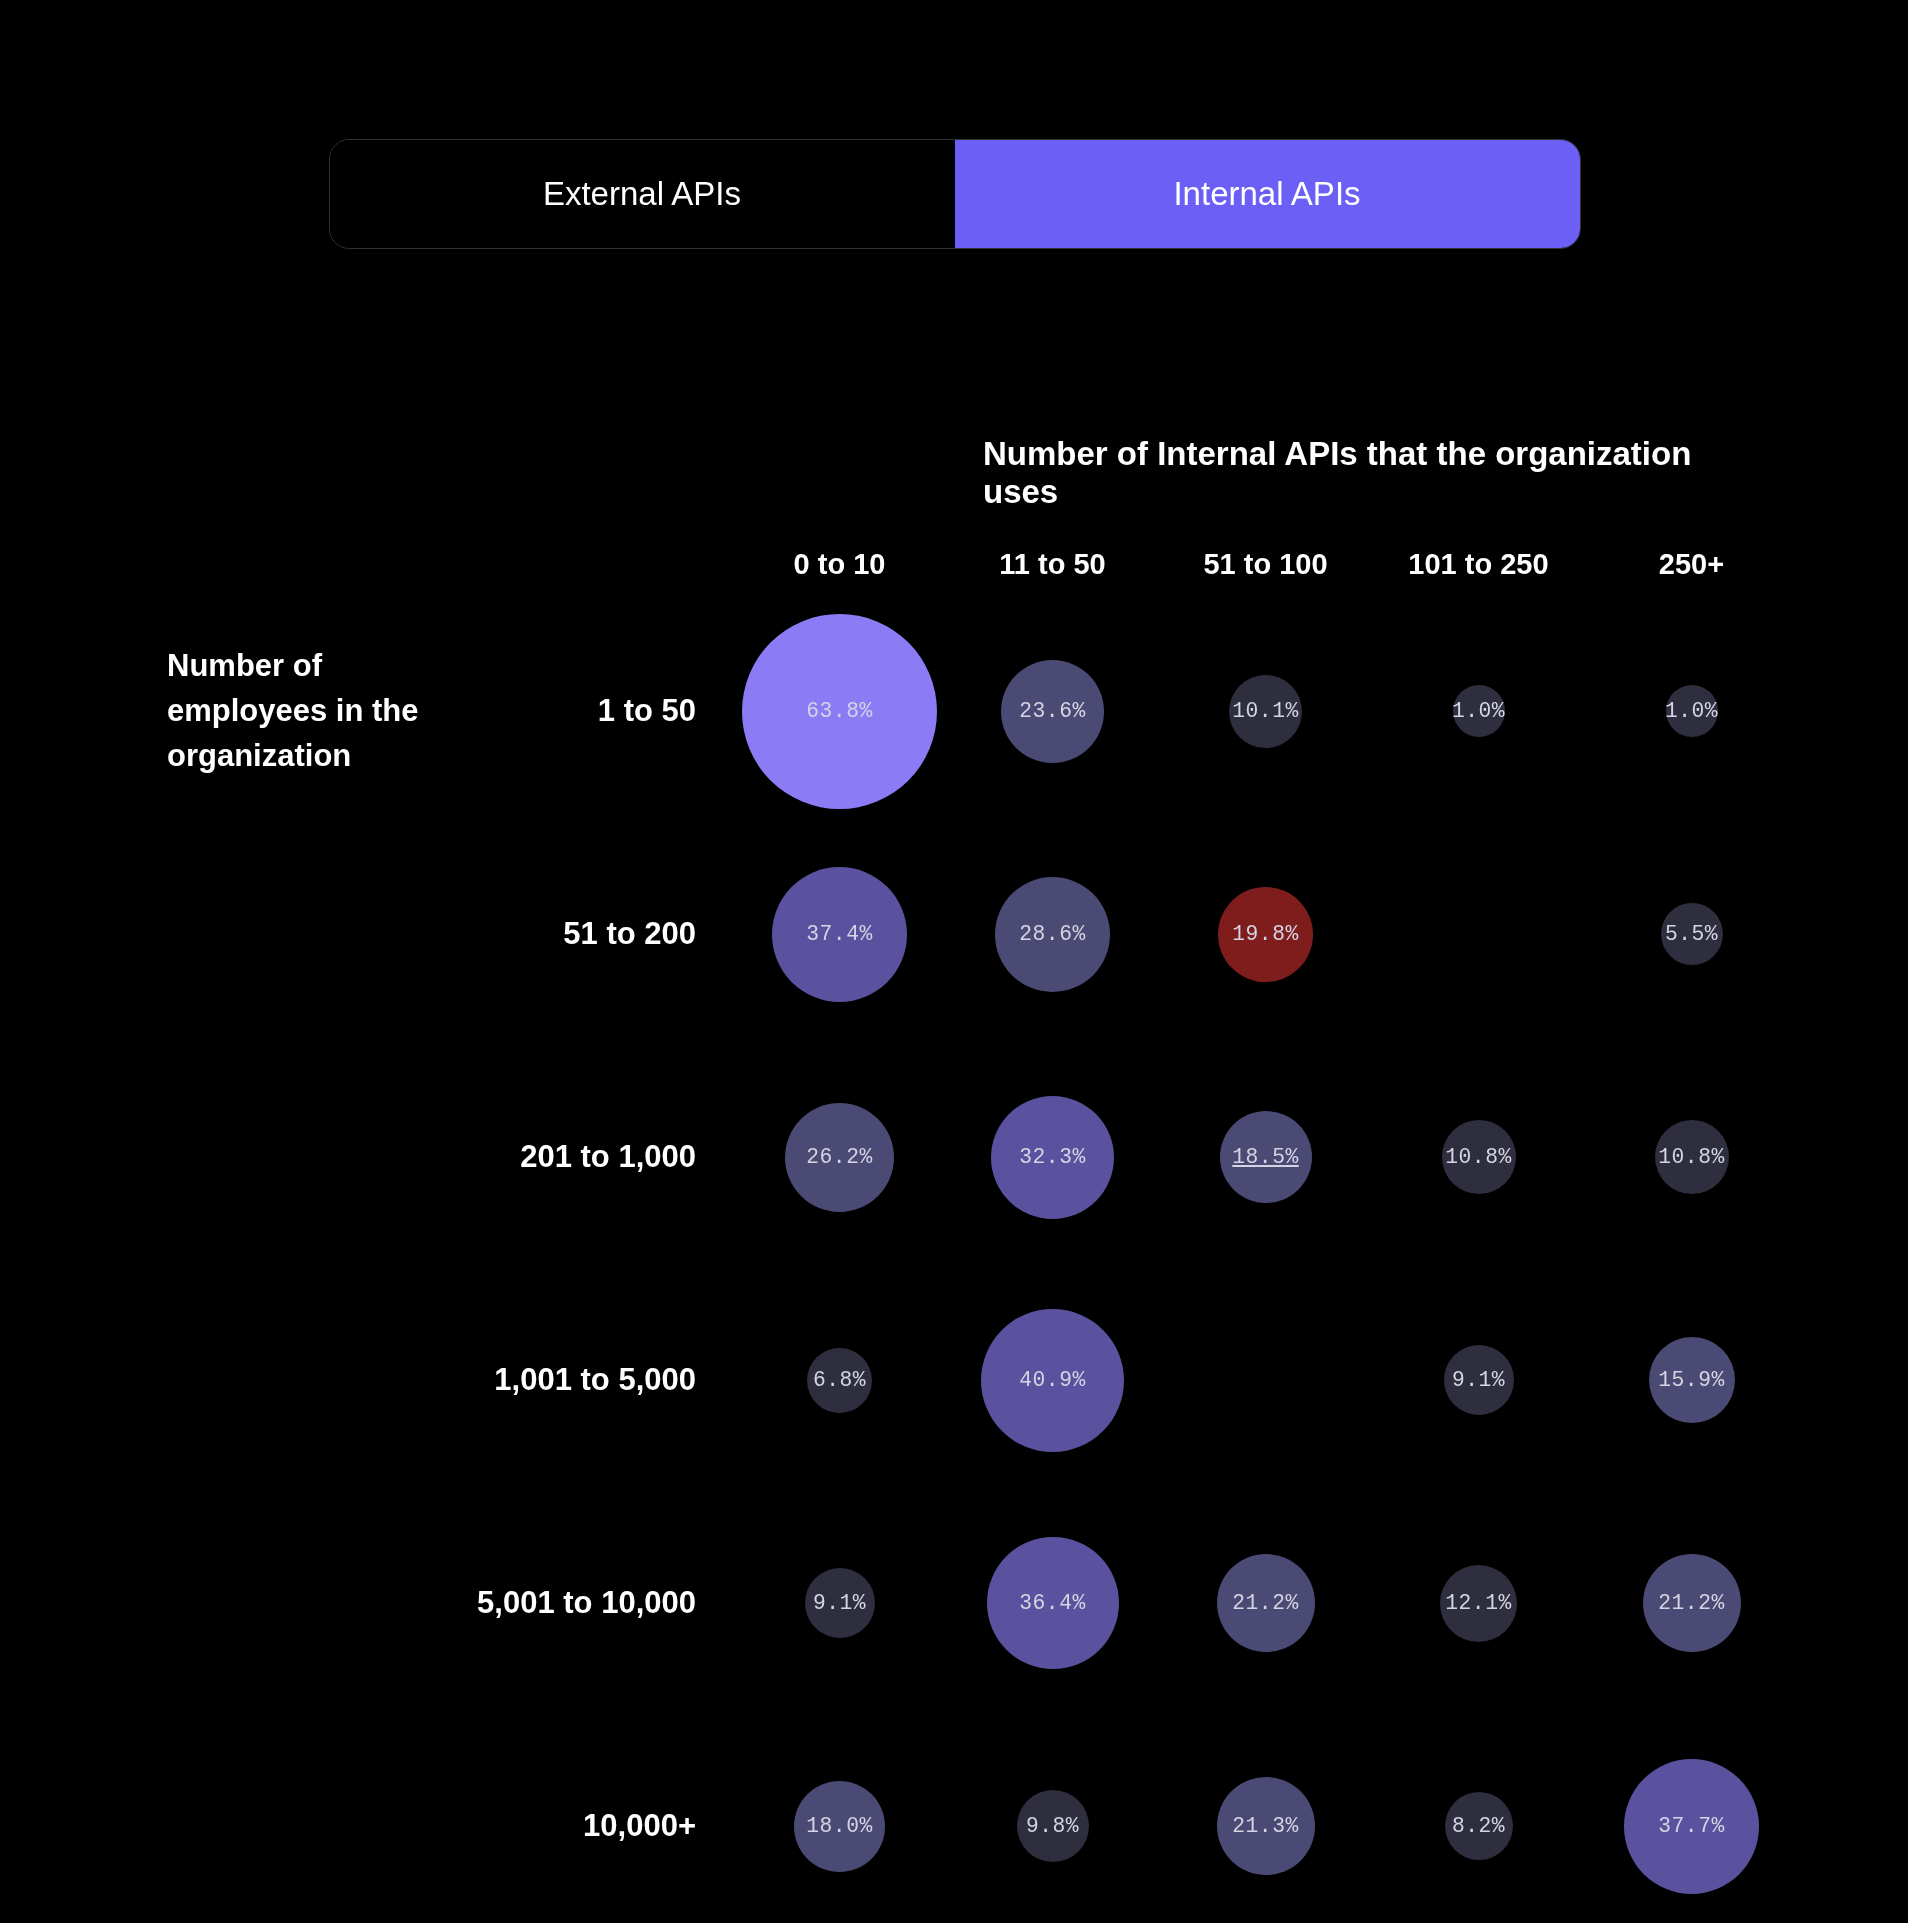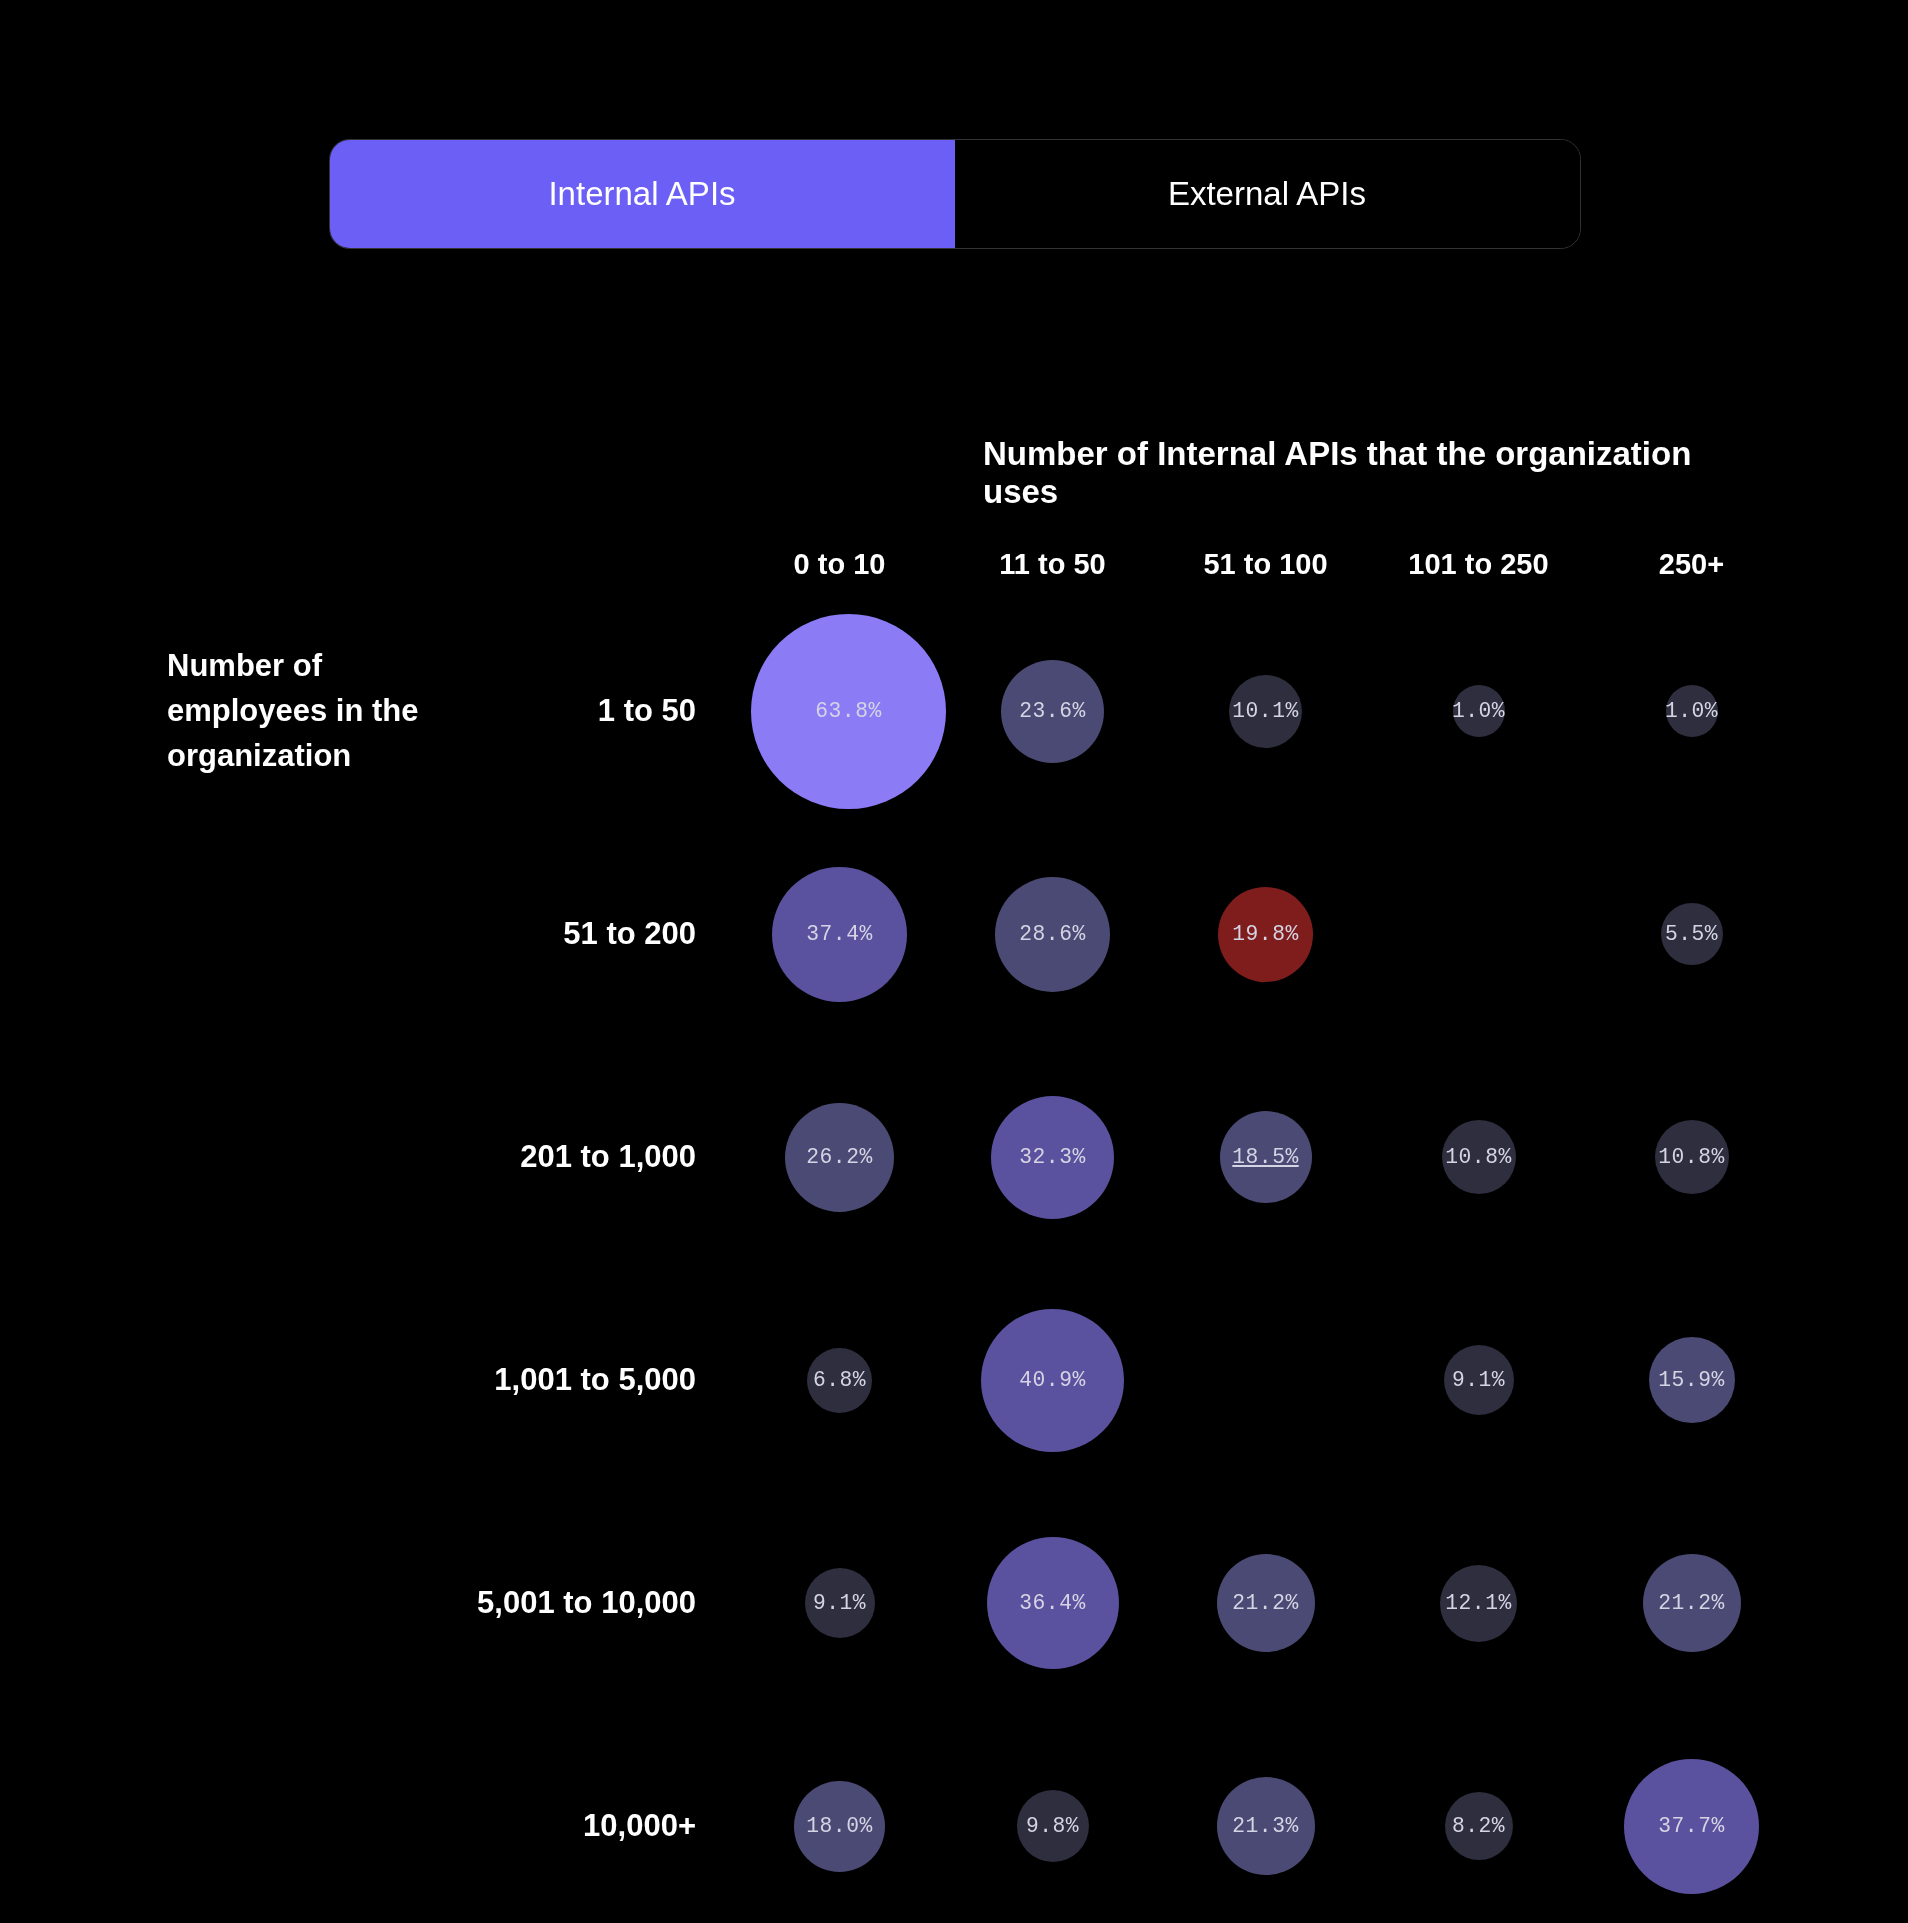--- a/index.html
+++ b/index.html
@@ -92,37 +92,37 @@
       letter-spacing: 0.5px;
     }
     .spacer-col1 {
       grid-column: 1;
     }
   </style>
 </head>
 <body>
 
 <div class="tabs">
+  <div class="tab inactive">External APIs</div>
   <div class="tab active">Internal APIs</div>
-  <div class="tab inactive">External APIs</div>
 </div>
 
 <div class="chart-container">
   <div class="chart-title">Number of Internal APIs that the organization uses</div>
   <div class="grid" id="grid">
     <div class="spacer-col1" style="grid-row:1"></div>
     <div style="grid-column:2;grid-row:1"></div>
   <div class="col-header" style="grid-area: 1 / 3;">0 to 10</div>
       <div class="col-header" style="grid-area: 1 / 4;">11 to 50</div>
       <div class="col-header" style="grid-area: 1 / 5;">51 to 100</div>
       <div class="col-header" style="grid-area: 1 / 6;">101 to 250</div>
       <div class="col-header" style="grid-area: 1 / 7;">250+</div>
       <div class="ylabel-cell">Number of employees in the organization</div>
       <div class="row-label" style="grid-row: 2;">1 to 50</div>
-      <div class="cell" style="grid-area: 2 / 3; justify-content: flex-end;">
+      <div class="cell" style="grid-area: 2 / 3;">
         <div class="bubble" style="width: 195px; height: 195px; background: rgb(139, 124, 246);">63.8%</div>
       </div>
       <div class="cell" style="grid-area: 2 / 4;">
         <div class="bubble" style="width: 103px; height: 103px; background: rgb(75, 74, 116);">23.6%</div>
       </div>
       <div class="cell" style="grid-area: 2 / 5;">
         <div class="bubble" style="width: 73px; height: 73px; background: rgb(46, 46, 63);">10.1%</div>
       </div>
       <div class="cell" style="grid-area: 2 / 6;">
         <div class="bubble" style="width: 52px; height: 52px; background: rgb(46, 46, 63);">1.0%</div>

